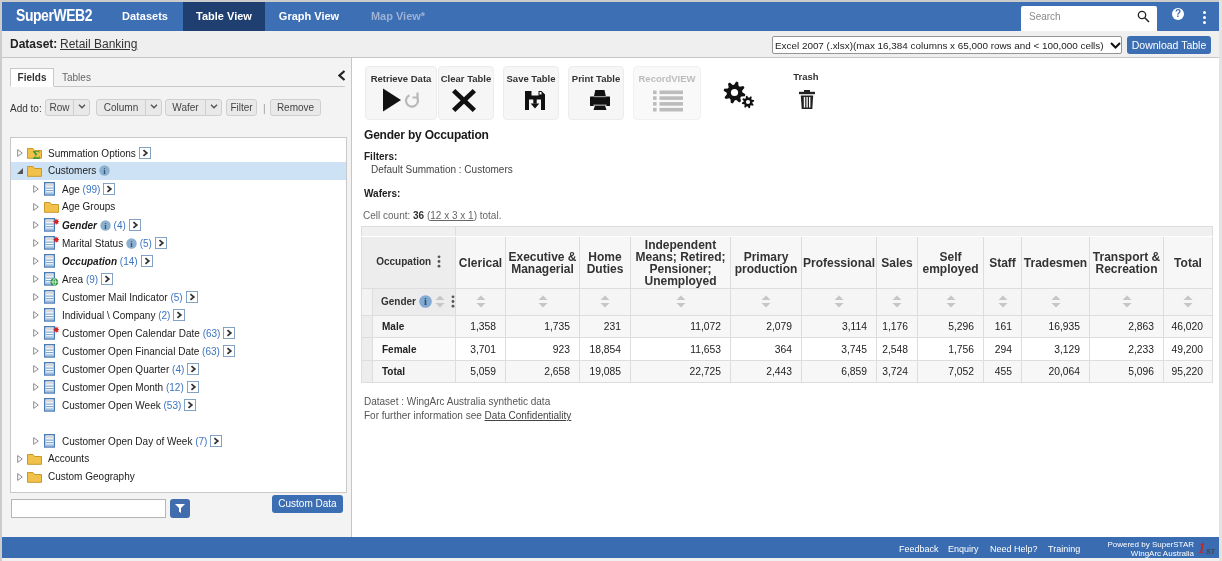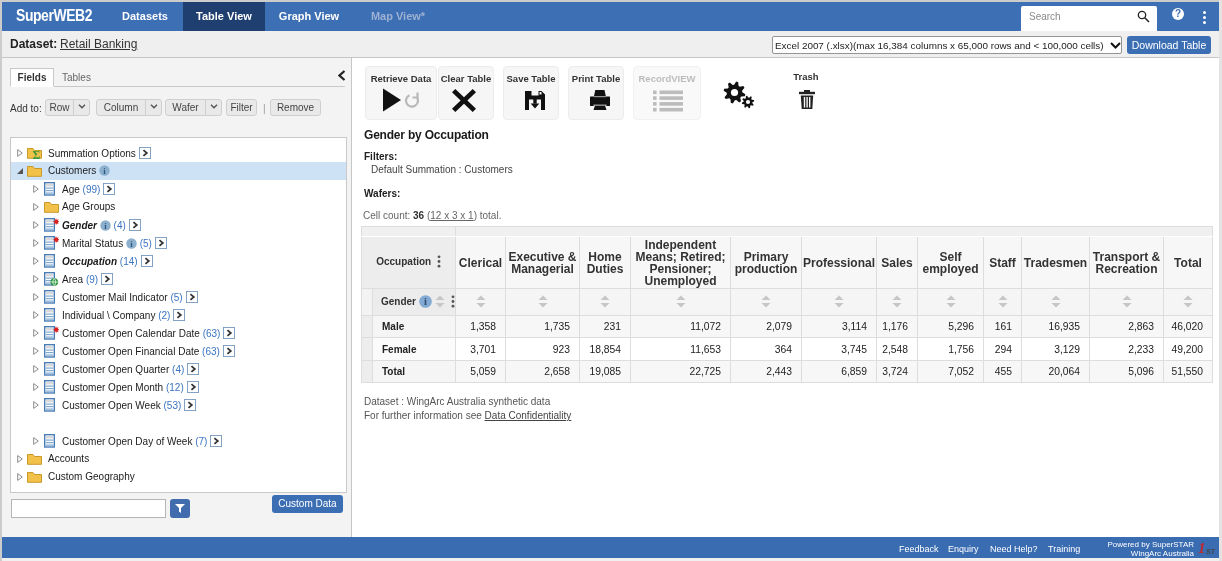--- a/index.html
+++ b/index.html
@@ -625,21 +625,21 @@
           <td class="num">2,658</td>
           <td class="num">19,085</td>
           <td class="num">22,725</td>
           <td class="num">2,443</td>
           <td class="num">6,859</td>
           <td class="num">3,724</td>
           <td class="num">7,052</td>
           <td class="num">455</td>
           <td class="num">20,064</td>
           <td class="num">5,096</td>
-          <td class="num">51,550</td>
+          <td class="num">95,220</td>
         </tr>
   </tbody>
     </table>
   <div id="belowtable1" class="abs">Dataset : WingArc Australia synthetic data</div>
   <div id="belowtable2" class="abs">For further information see <a>Data Confidentiality</a></div>
 </div>
 <div id="footer" class="abs">
   <span class="flink" style="left:897px">Feedback</span>
   <span class="flink" style="left:946px">Enquiry</span>
   <span class="flink" style="left:988px">Need Help?</span>

